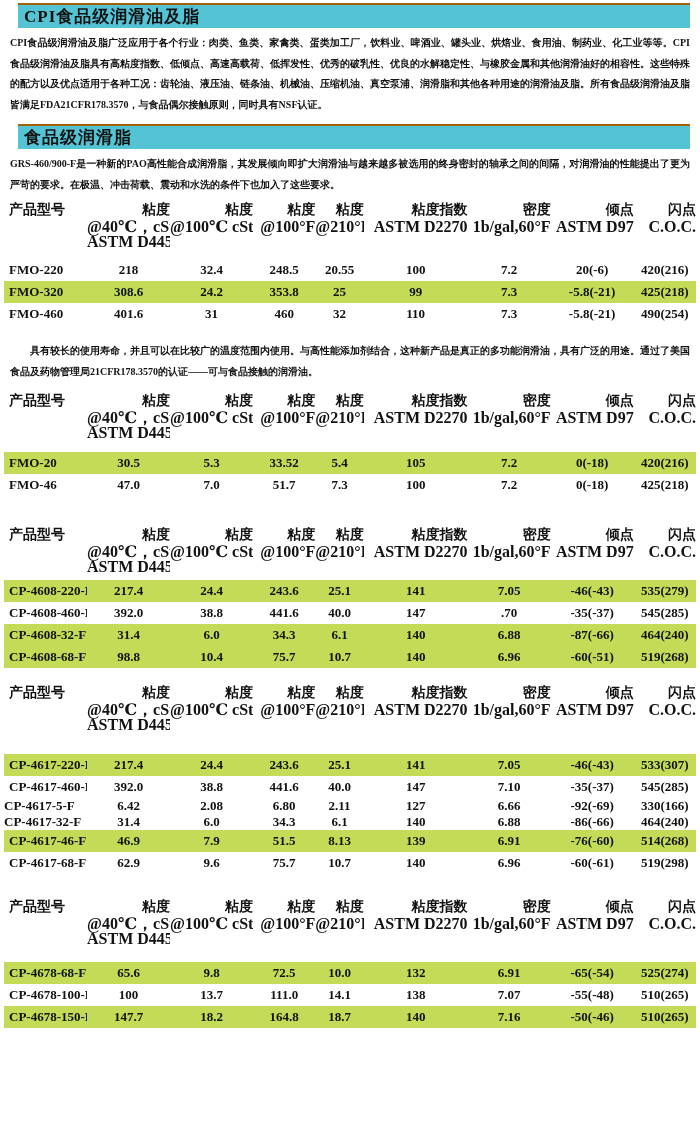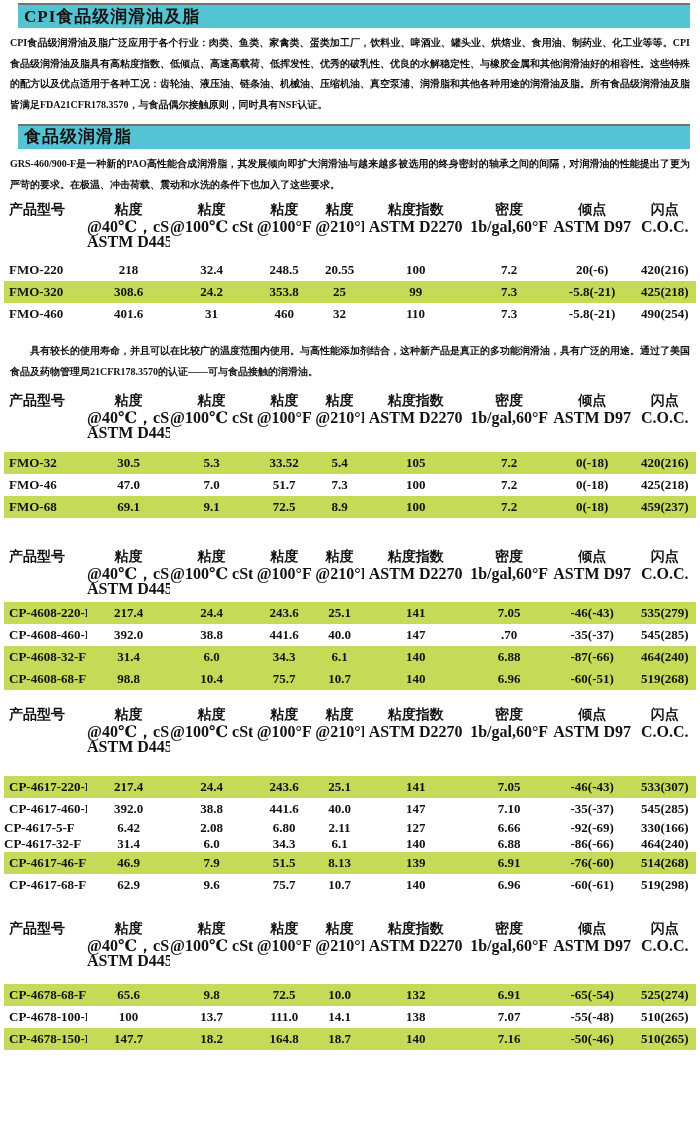--- a/index.html
+++ b/index.html
@@ -9,40 +9,40 @@
   }
   html,body{margin:0;padding:0;background:#fff;}
   body{
     width:700px;min-height:1134px;
     font-family:"Liberation Serif","DejaVu Serif",serif;
     font-weight:bold;color:var(--ink);
     -webkit-font-smoothing:antialiased;
   }
   .bar{
     background:var(--cyan);
-    border-top:2px solid #737373;
+    border-top:2px solid #a16207;
     margin:0 10px 0 18px;
     height:23px;line-height:23px;
     padding-left:6px;
     font-size:17px;letter-spacing:1px;
     white-space:nowrap;overflow:hidden;
   }
   .bar.first{margin-top:3px;}
   .para{
     margin:5px 10px 0 10px;
     font-size:10px;line-height:20.5px;
     text-align:justify;
   }
   .para.indent{text-indent:2em;margin-top:14px;}
   .tablewrap{margin:16px 4px;}
   table{
     width:100%;border-collapse:collapse;table-layout:fixed;
   }
   th,td{padding:0;overflow:hidden;white-space:nowrap;}
-  th{vertical-align:top;font-weight:bold;text-align:center;}
+  th{vertical-align:top;font-weight:bold;text-align:right;}
   col.c1{width:12%}col.c2{width:12%}col.c3{width:12%}
   col.c4{width:9%}col.c5{width:7%}col.c6{width:15%}
   col.c7{width:12%}col.c8{width:12%}col.c9{width:9%}
   th.prod,td.prod{text-align:left;padding-left:5px;}
   .h1{font-size:14px;line-height:18px;}
   .h2{font-size:16px;line-height:15px;}
   td{text-align:center;font-size:13px;padding:3px 0;}
   tr.hl td{background:var(--green);}
   tr.compact td{padding:0;}
   
@@ -53,21 +53,21 @@
   .t5{margin-top:24px;} .t5 thead th{padding-bottom:16px;}
 </style>
 </head>
 <body>
 
 <div class="bar first">
   <span>CPI食品级润滑油及脂</span>
 </div>
 <p class="para">CPI食品级润滑油及脂广泛应用于各个行业：肉类、鱼类、家禽类、蛋类加工厂，饮料业、啤酒业、罐头业、烘焙业、食用油、制药业、化工业等等。CPI食品级润滑油及脂具有高粘度指数、低倾点、高速高载荷、低挥发性、优秀的破乳性、优良的水解稳定性、与橡胶金属和其他润滑油好的相容性。这些特殊的配方以及优点适用于各种工况：齿轮油、液压油、链条油、机械油、压缩机油、真空泵浦、润滑脂和其他各种用途的润滑油及脂。所有食品级润滑油及脂皆满足FDA21CFR178.3570，与食品偶尔接触原则，同时具有NSF认证。</p>
 
-<div class="bar" style="margin-top:9px;font-family:Liberation Mono, monospace;">
+<div class="bar" style="margin-top:9px;">
   <span>食品级润滑脂</span>
 </div>
 <p class="para">GRS-460/900-F是一种新的PAO高性能合成润滑脂，其发展倾向即扩大润滑油与越来越多被选用的终身密封的轴承之间的间隔，对润滑油的性能提出了更为严苛的要求。在极温、冲击荷载、震动和水洗的条件下也加入了这些要求。</p>
 
 <div class="tablewrap t1">
   <table>
     <colgroup>
         <col class="c1">
         <col class="c2">
         <col class="c3">
@@ -206,51 +206,40 @@
             <div class="h2">ASTM D97</div>
           </th>
           <th>
             <div class="h1">闪点</div>
             <div class="h2">C.O.C.</div>
           </th>
         </tr>
       </thead>
     <tbody>
         <tr class="hl">
-          <td class="prod">FMO-32</td>
+          <td class="prod">FMO-20</td>
           <td>30.5</td>
           <td>5.3</td>
           <td>33.52</td>
           <td>5.4</td>
           <td>105</td>
           <td>7.2</td>
           <td>0(-18)</td>
           <td>420(216)</td>
         </tr>
         <tr>
           <td class="prod">FMO-46</td>
           <td>47.0</td>
           <td>7.0</td>
           <td>51.7</td>
           <td>7.3</td>
           <td>100</td>
           <td>7.2</td>
           <td>0(-18)</td>
           <td>425(218)</td>
-        </tr>
-        <tr class="hl">
-          <td class="prod">FMO-68</td>
-          <td>69.1</td>
-          <td>9.1</td>
-          <td>72.5</td>
-          <td>8.9</td>
-          <td>100</td>
-          <td>7.2</td>
-          <td>0(-18)</td>
-          <td>459(237)</td>
         </tr>
       </tbody>
   </table>
 </div>
 
 <div class="tablewrap t3">
   <table>
     <colgroup>
         <col class="c1">
         <col class="c2">

